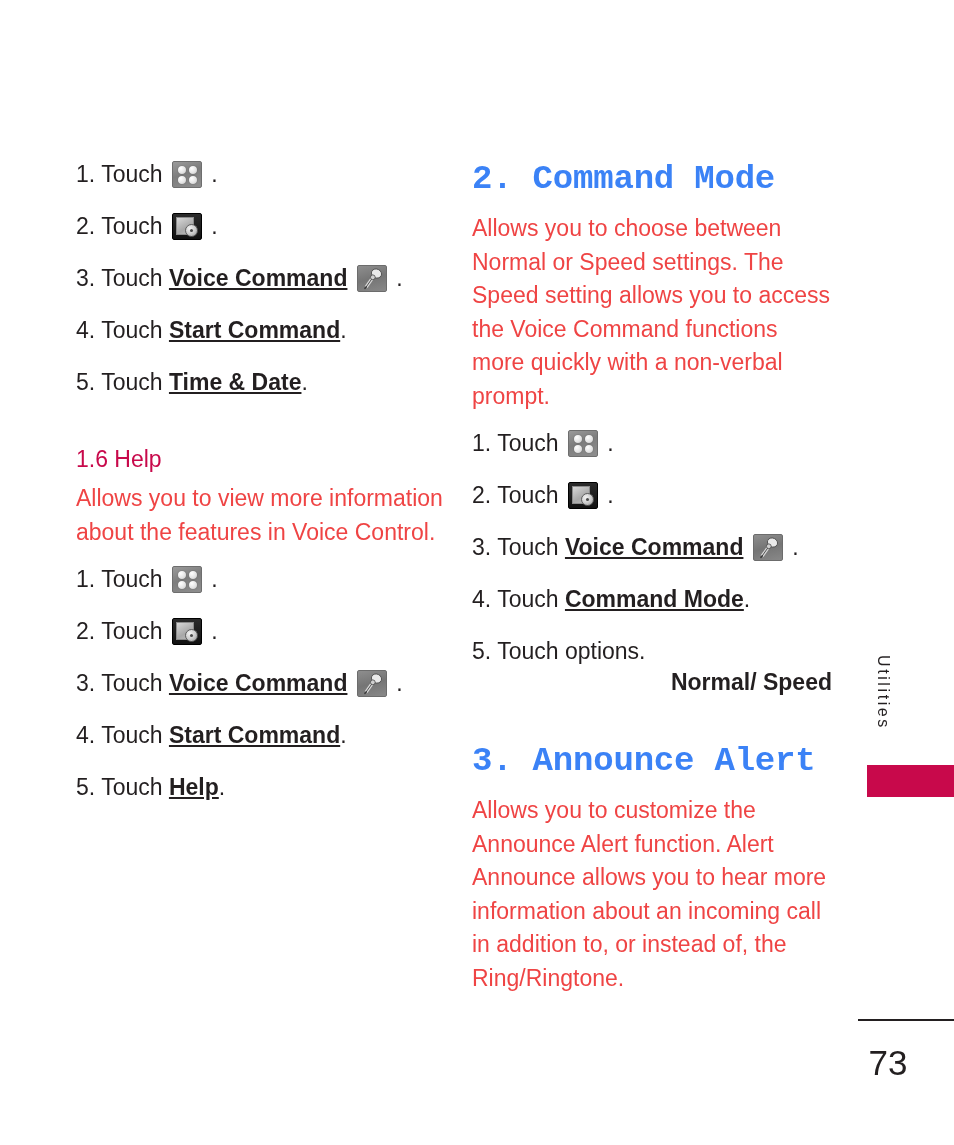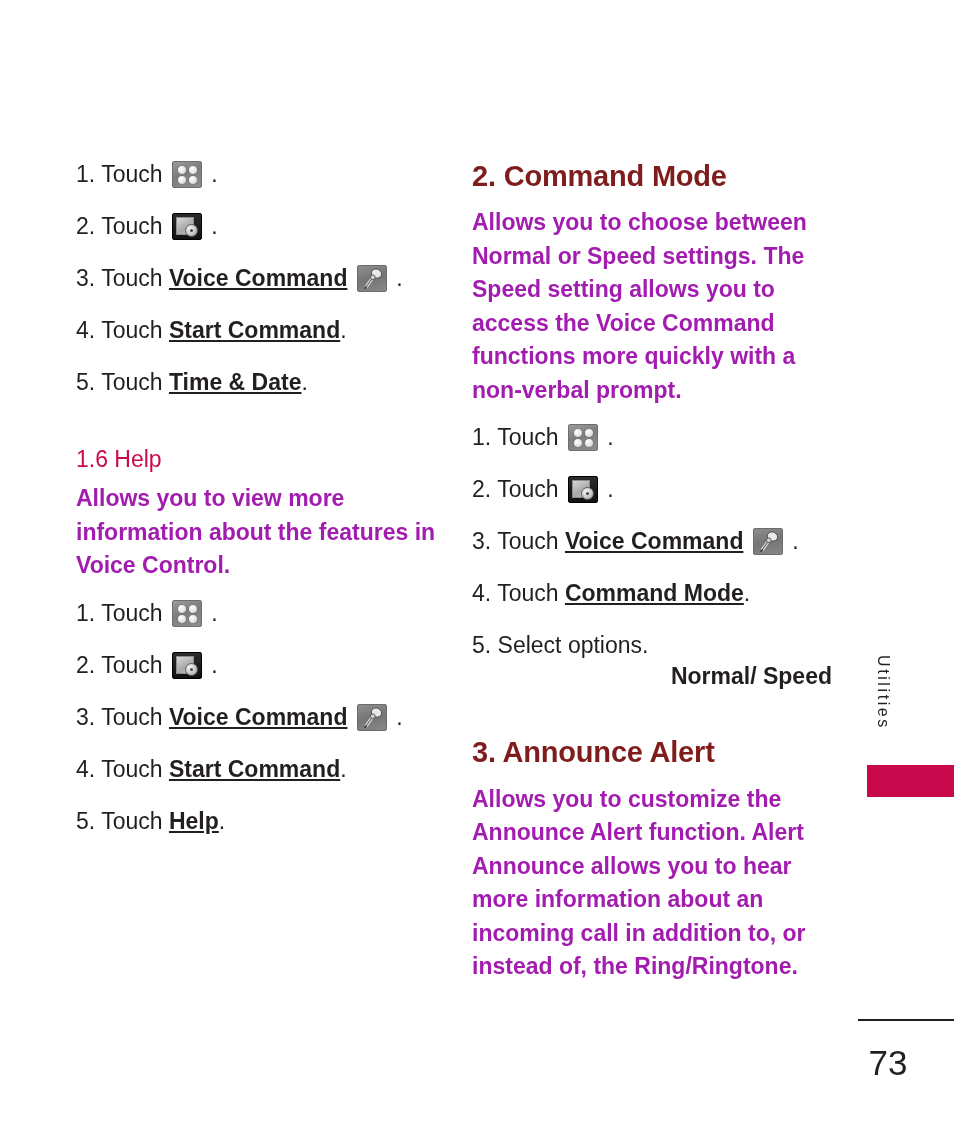--- a/index.html
+++ b/index.html
@@ -25,42 +25,43 @@
   
   .col {
     position: absolute;
     top: 160px;
   }
   .col-left  { left: 76px;  width: 370px; }
   .col-right { left: 472px; width: 360px; }
 
   
   h2.section-heading {
-    font-size: 29px;
+    font-size: 34px;
     font-weight: bold;
-    color: #7f1d1d;
+    color: #3b82f6;
     margin: 0 0 14px 0;
     line-height: 1.12;
     letter-spacing: -0.2px;
+    font-family: Liberation Mono, monospace;
   }
   h3.sub-heading {
     font-size: 23px;
     font-weight: normal;
     color: #c8094b;
     margin: 4px 0 10px 0;
     line-height: 1.15;
   }
 
   
   p.body-text {
     font-size: 23px;
     line-height: 33.5px;
     margin: 4px 0 16px 0;
-    color: #a21caf;
-    font-weight: 700;
+    color: #ef4444;
+    font-weight: 400;
   }
 
   
   ol.step-list {
     list-style: none;
     margin: 0;
     padding: 0;
   }
   ol.step-list > li {
     font-size: 23px;
@@ -327,21 +328,21 @@
         </span>
         <span class="step-tail">.</span>
       </li>
       <li>
         <span class="step-num">4.</span>
         <span class="step-text">Touch</span>
         <span class="step-bold">Command Mode</span><span class="step-tail">.</span>
       </li>
       <li>
         <span class="step-num">5.</span>
-        <span class="step-text">Select options.</span>
+        <span class="step-text">Touch options.</span>
         <span class="step-extra">Normal/ Speed</span>
       </li>
     </ol>
 
     <div class="gap-after-list"></div>
 
     <h2 class="section-heading">3. Announce Alert</h2>
     <p class="body-text">Allows you to customize the Announce Alert function. Alert Announce allows you to hear more information about an incoming call in addition to, or instead of, the Ring/Ringtone.</p>
 
   </div>

